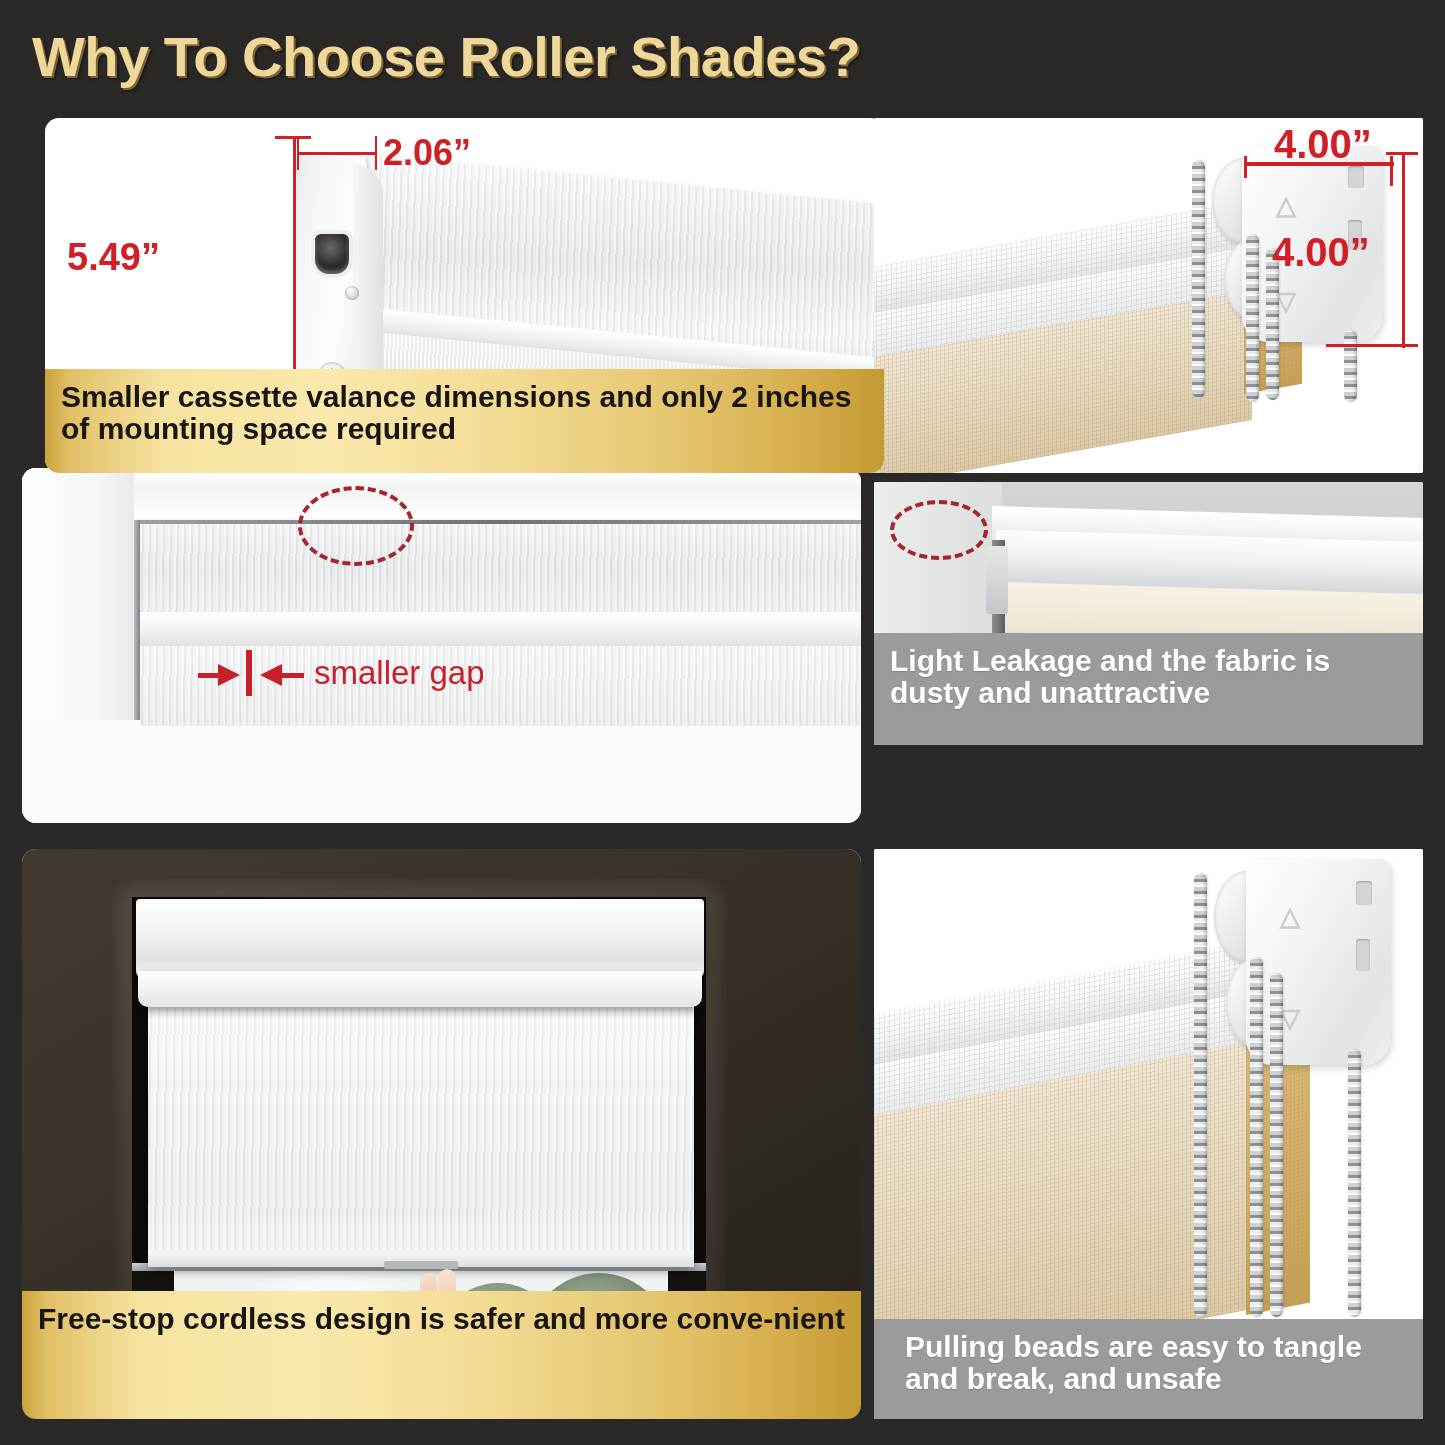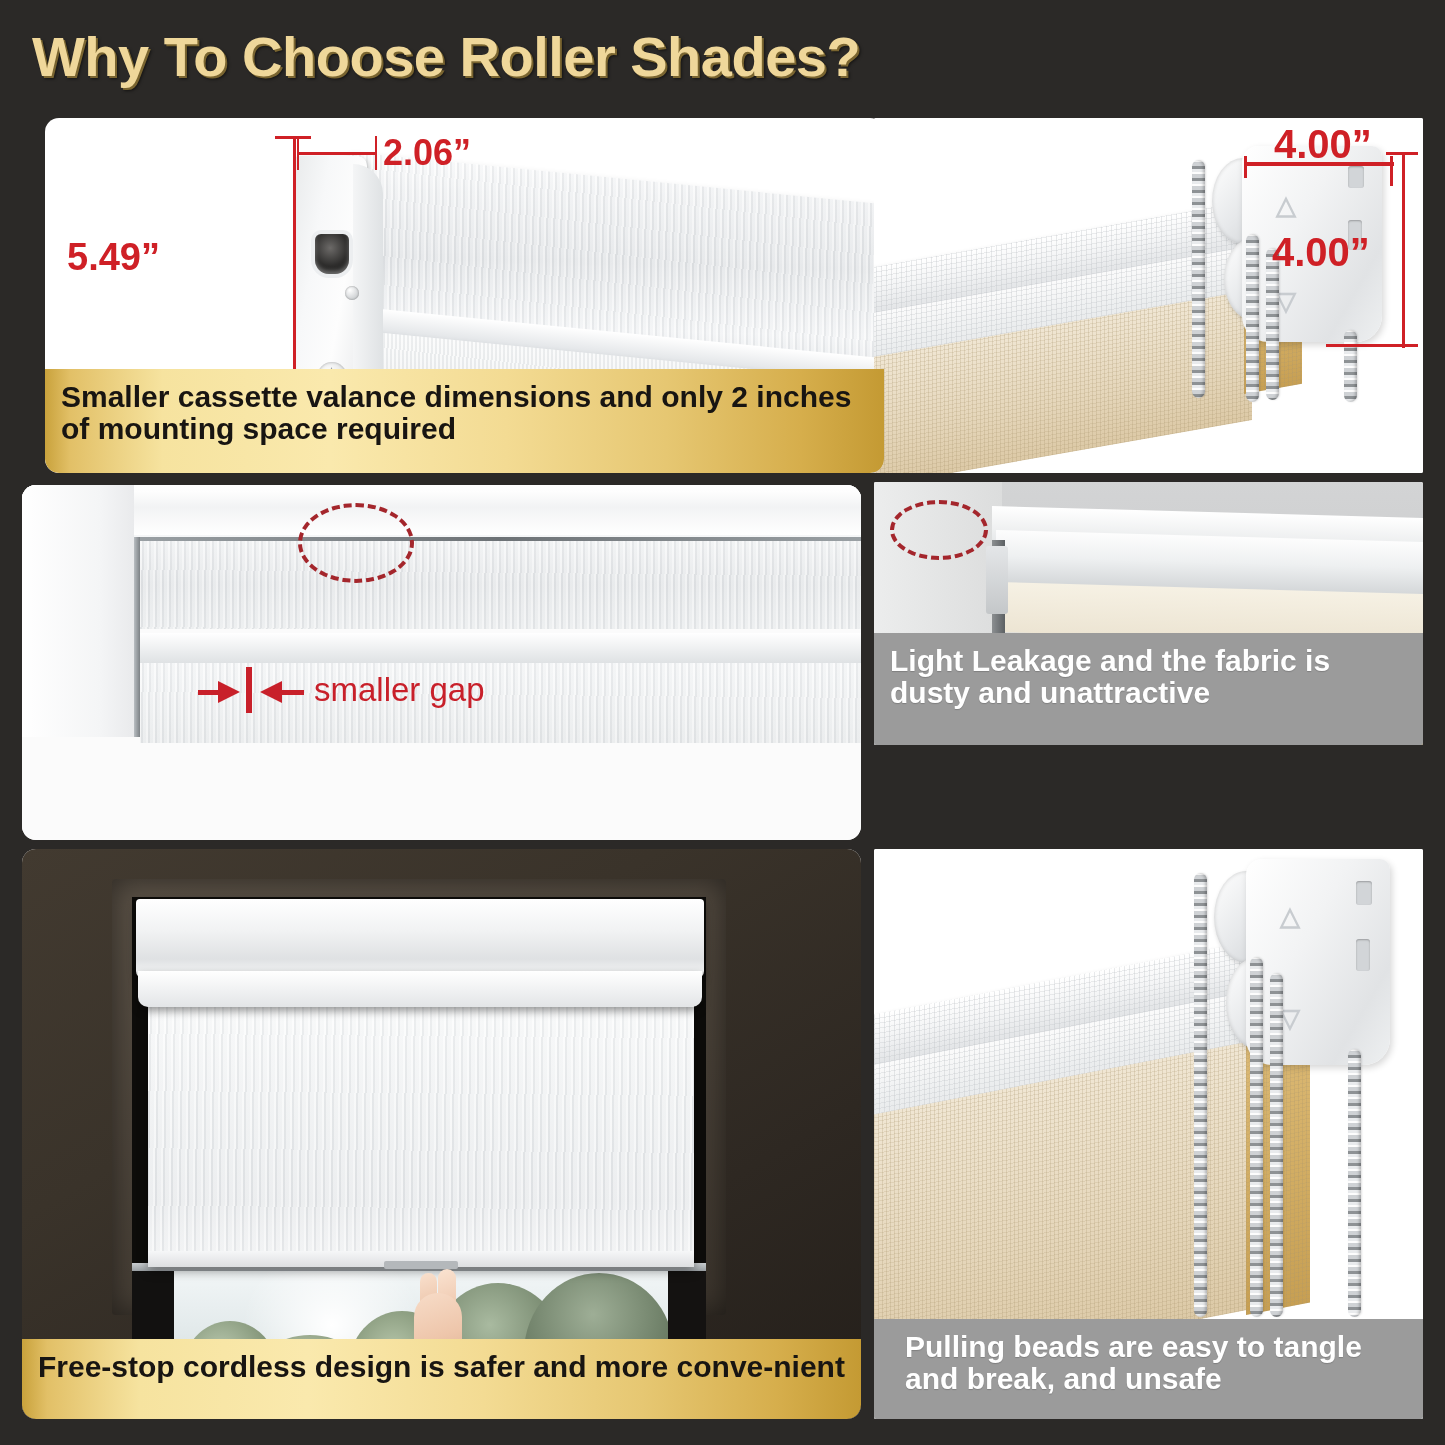--- a/index.html
+++ b/index.html
@@ -27,21 +27,21 @@
   
   .grid{ position:absolute; left:0; top:112px; width:1445px; height:1333px; }
 
   .panel{ position:absolute; overflow:hidden; background:#fff; }
   .panel.left{ border-radius:14px; }
   .panel.right{ border-radius:2px; }
 
   
   .p1{ left:22px;  top:6px;   width:839px; height:355px;margin-left:23px; }
   .p2{ left:874px; top:6px;   width:549px; height:355px; }
-  .p3{ left:22px;  top:373px; width:839px; height:355px;padding-left:32px; }
+  .p3{ left:22px;  top:356px; width:839px; height:355px;padding-left:32px; }
   .p4{ left:874px; top:370px; width:549px; height:263px; }
   .p5{ left:22px;  top:737px; width:839px; height:570px; }
   .p6{ left:874px; top:737px; width:549px; height:570px; }
 
   .photo{ position:absolute; left:0; top:0; right:0; bottom:0; overflow:hidden; }
 
   
   .caption{
     position:absolute; left:0; right:0; bottom:0;
     padding:12px 16px 14px 16px;
@@ -56,21 +56,21 @@
     border-bottom-left-radius:14px; border-bottom-right-radius:14px;
   }
   .caption.grey{
     color:#ffffff;
     background:#9b9b9b;
     font-size:30px;
     text-shadow:0 1px 1px rgba(0,0,0,.18);
   }
   .p1 .caption{ height:104px; }
   .p3 .caption{ height:104px; }
-  .p5 .caption{ height:80px; }
+  .p5 .caption{ height:128px; }
   .p2 .caption{ height:112px; }
   .p4 .caption{ height:112px; }
   .p6 .caption{ height:100px;padding-left:31px; }
 
   
   .meas{
     position:absolute; color:#cf2026; font-weight:bold;
     font-family:"Liberation Sans", sans-serif; white-space:nowrap; z-index:30;
   }
   .dimline{ position:absolute; background:#cf2026; z-index:29; }

